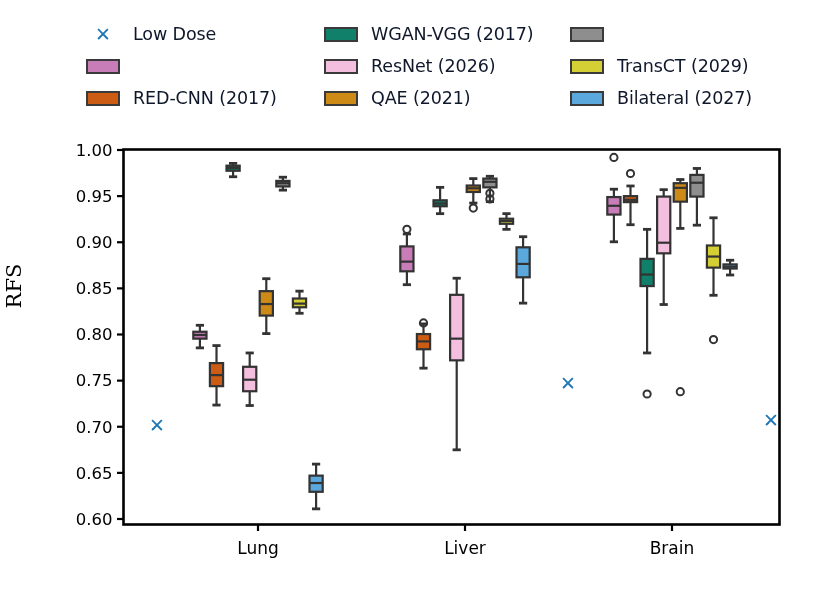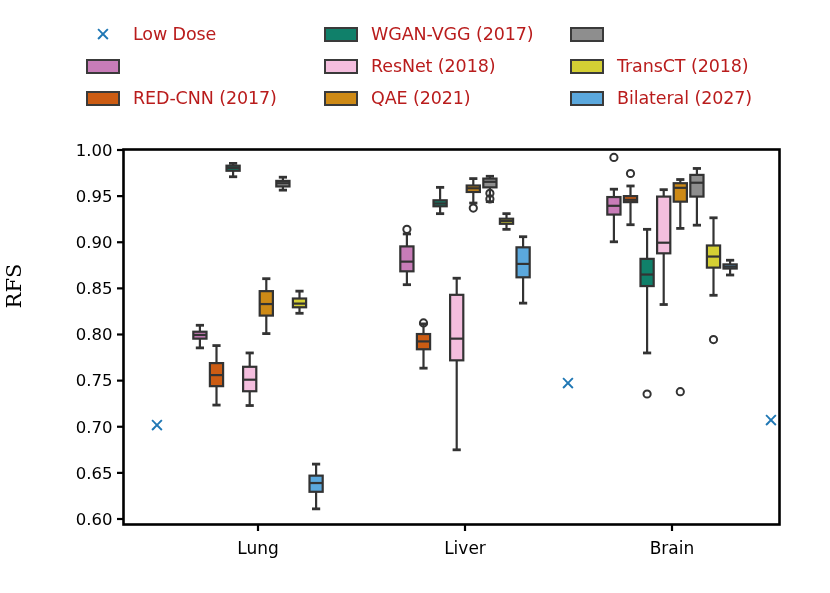--- a/index.html
+++ b/index.html
@@ -3,21 +3,21 @@
 <meta charset="utf-8">
 <style>
   html,body{margin:0;padding:0;background:#ffffff;}
   body{width:830px;height:593px;overflow:hidden;font-family:"DejaVu Sans","Liberation Sans",sans-serif;}
   #root{position:relative;width:830px;height:593px;background:#fff;}
   .legend{position:absolute;left:86px;top:18px;width:740px;}
   .legend-grid{display:grid;grid-template-columns:238px 246px 256px;grid-auto-rows:32px;align-items:center;}
   .legend-item{display:flex;align-items:center;gap:13px;}
   .legend-swatch{width:34px;height:15px;border:2.2px solid #3a3a3a;box-sizing:border-box;display:block;}
   .legend-x{width:34px;display:flex;align-items:center;justify-content:center;font-size:19px;font-weight:bold;color:#1f77b4;line-height:1;}
-  .legend-label{font-size:17.5px;color:#b91c1c;white-space:nowrap;letter-spacing:-0.1px;}
+  .legend-label{font-size:17.5px;color:#0f172a;white-space:nowrap;letter-spacing:-0.1px;}
   .ylabel{position:absolute;left:14px;top:286px;transform:translate(-50%,-50%) rotate(-90deg);transform-origin:center center;
           font-family:"DejaVu Serif","Liberation Serif",serif;font-size:21px;color:#000;white-space:nowrap;}
   svg.plot{position:absolute;left:0;top:0;}
   text.tick{font-family:"DejaVu Sans","Liberation Sans",sans-serif;font-size:16.5px;fill:#000;}
   text.xtick{font-family:"DejaVu Sans","Liberation Sans",sans-serif;font-size:17px;fill:#000;}
 </style>
 </head>
 <body>
 
 <div id="root">
@@ -33,25 +33,25 @@
           <span class="legend-label">WGAN-VGG (2017)</span>
         </div>
         <div class="legend-item">
           <span class="legend-swatch" style="background: rgb(142, 142, 142);"></span>
         </div>
         <div class="legend-item">
           <span class="legend-swatch" style="background: rgb(200, 124, 184);"></span>
         </div>
         <div class="legend-item">
           <span class="legend-swatch" style="background: rgb(244, 190, 222);"></span>
-          <span class="legend-label">ResNet (2018)</span>
+          <span class="legend-label">ResNet (2026)</span>
         </div>
         <div class="legend-item">
           <span class="legend-swatch" style="background: rgb(212, 207, 52);"></span>
-          <span class="legend-label">TransCT (2018)</span>
+          <span class="legend-label">TransCT (2029)</span>
         </div>
         <div class="legend-item">
           <span class="legend-swatch" style="background: rgb(204, 92, 19);"></span>
           <span class="legend-label">RED-CNN (2017)</span>
         </div>
         <div class="legend-item">
           <span class="legend-swatch" style="background: rgb(206, 138, 22);"></span>
           <span class="legend-label">QAE (2021)</span>
         </div>
         <div class="legend-item">

